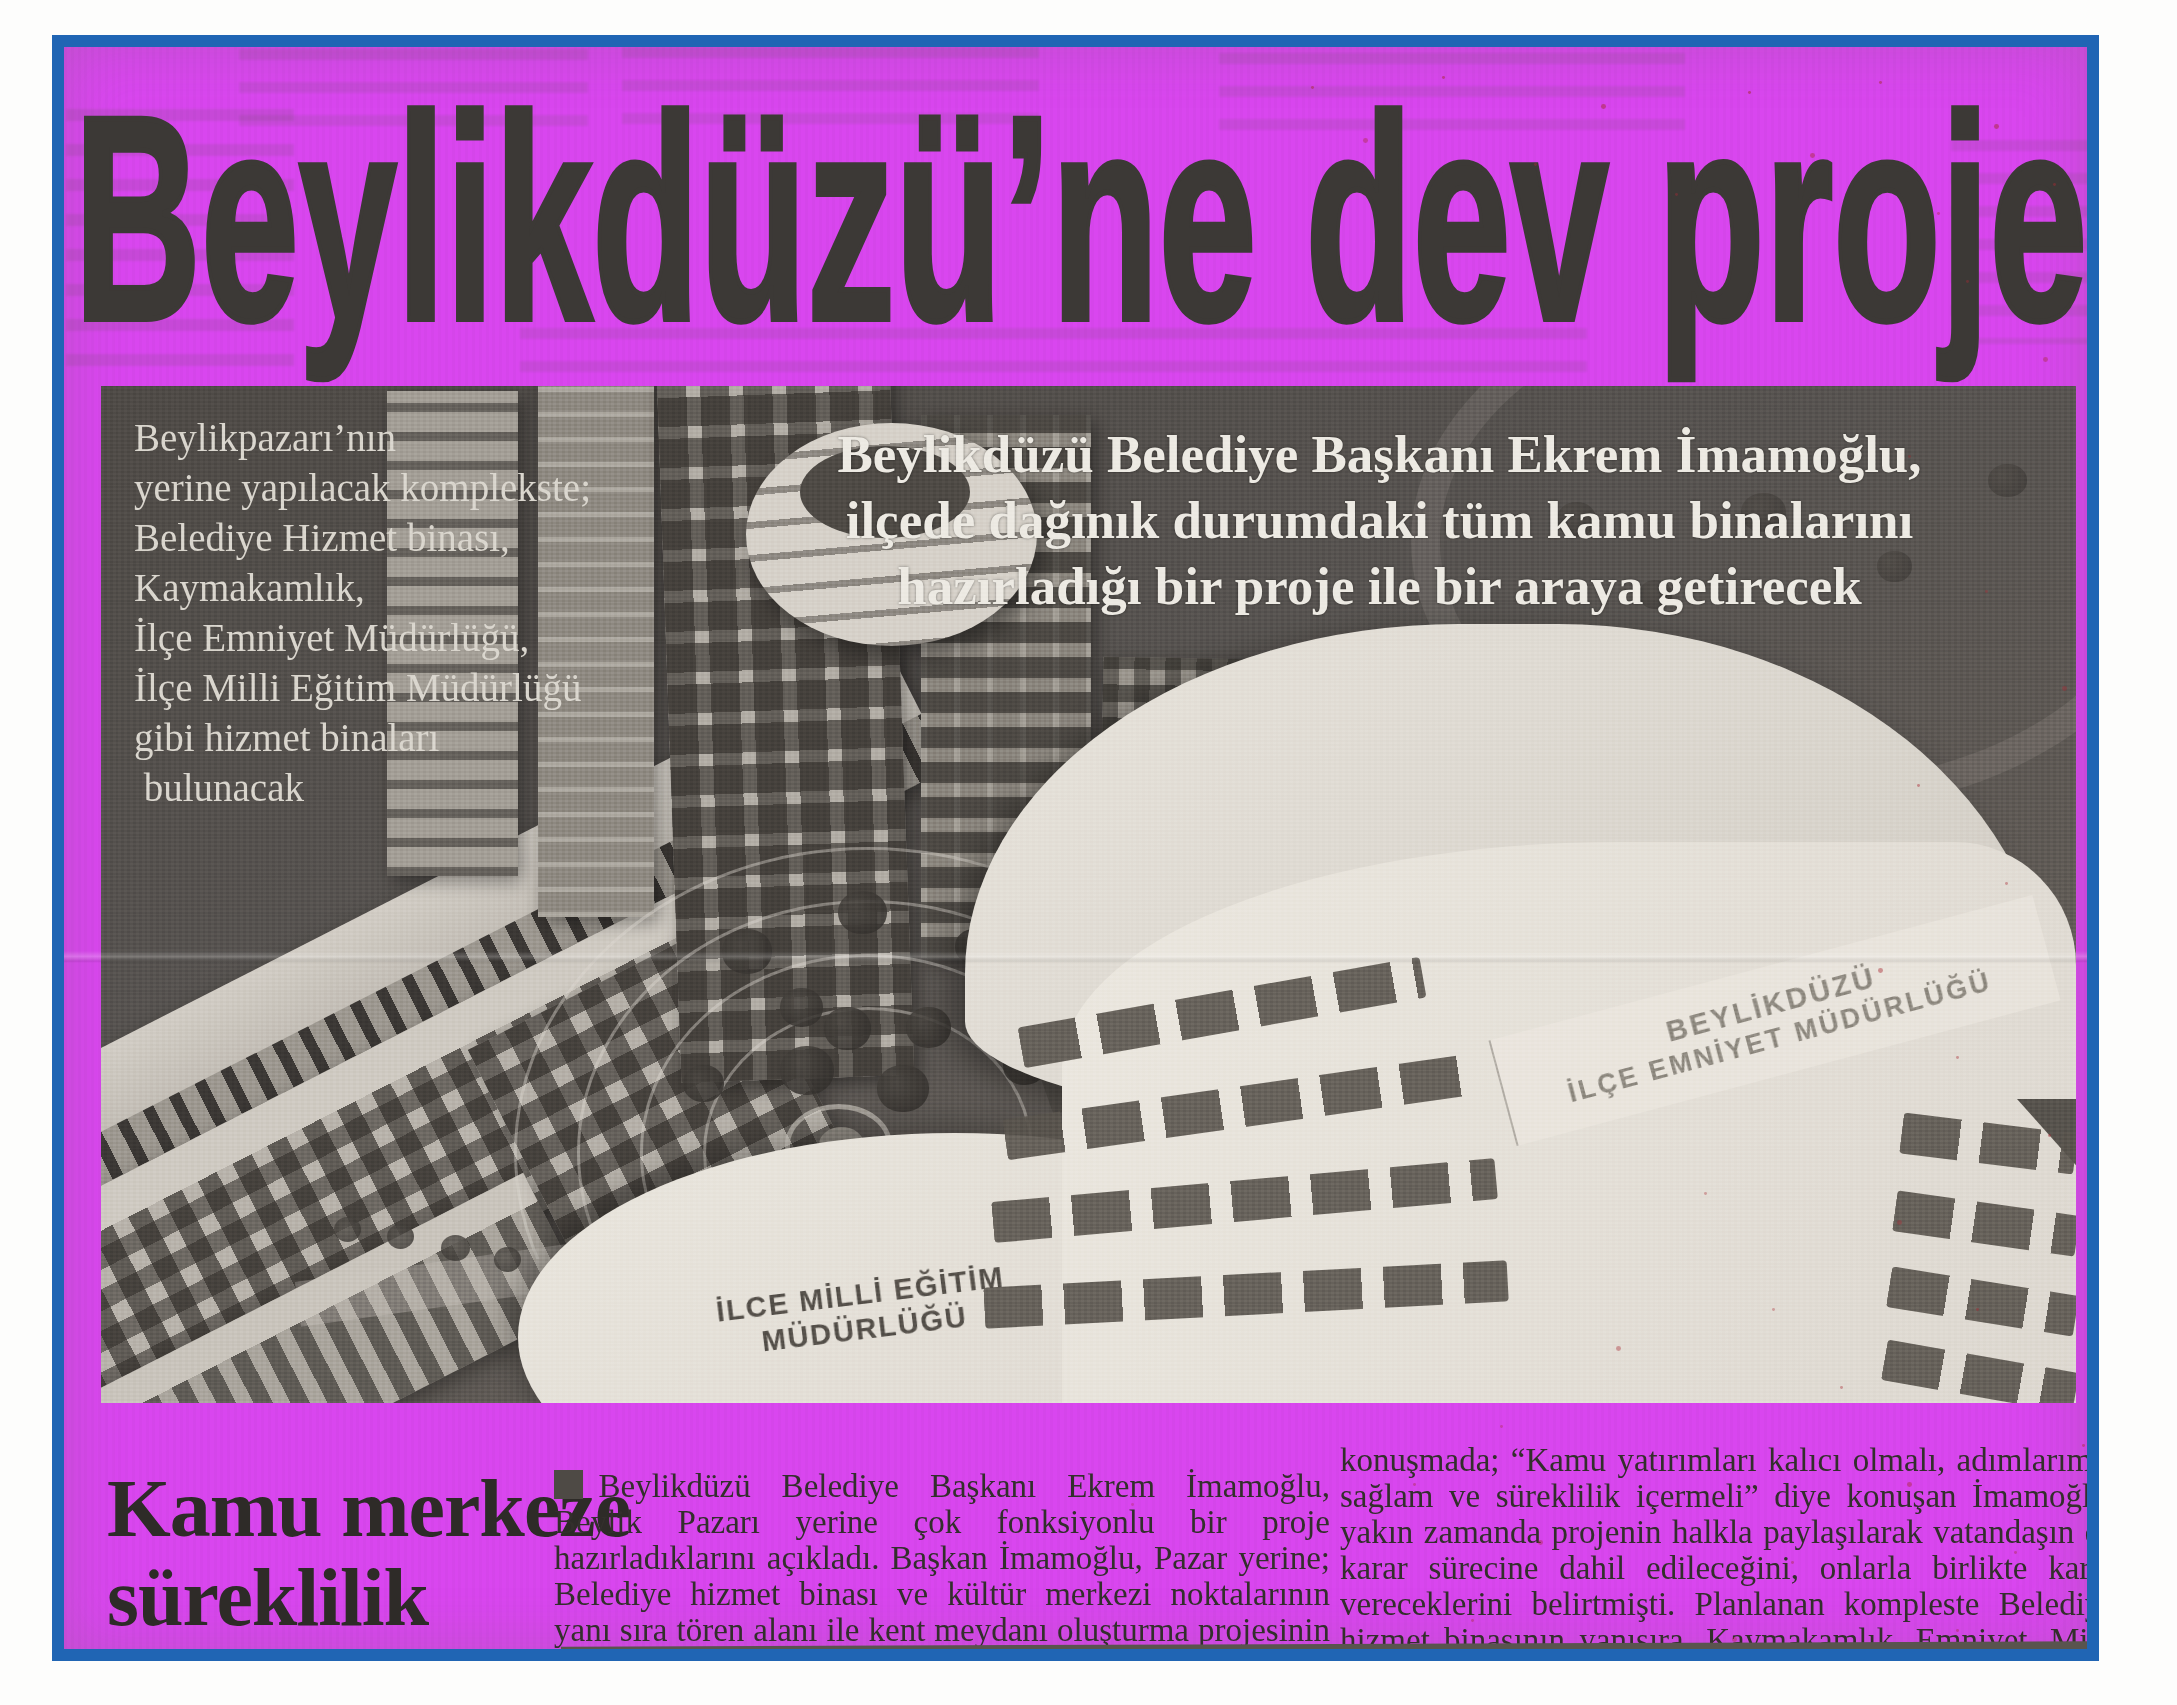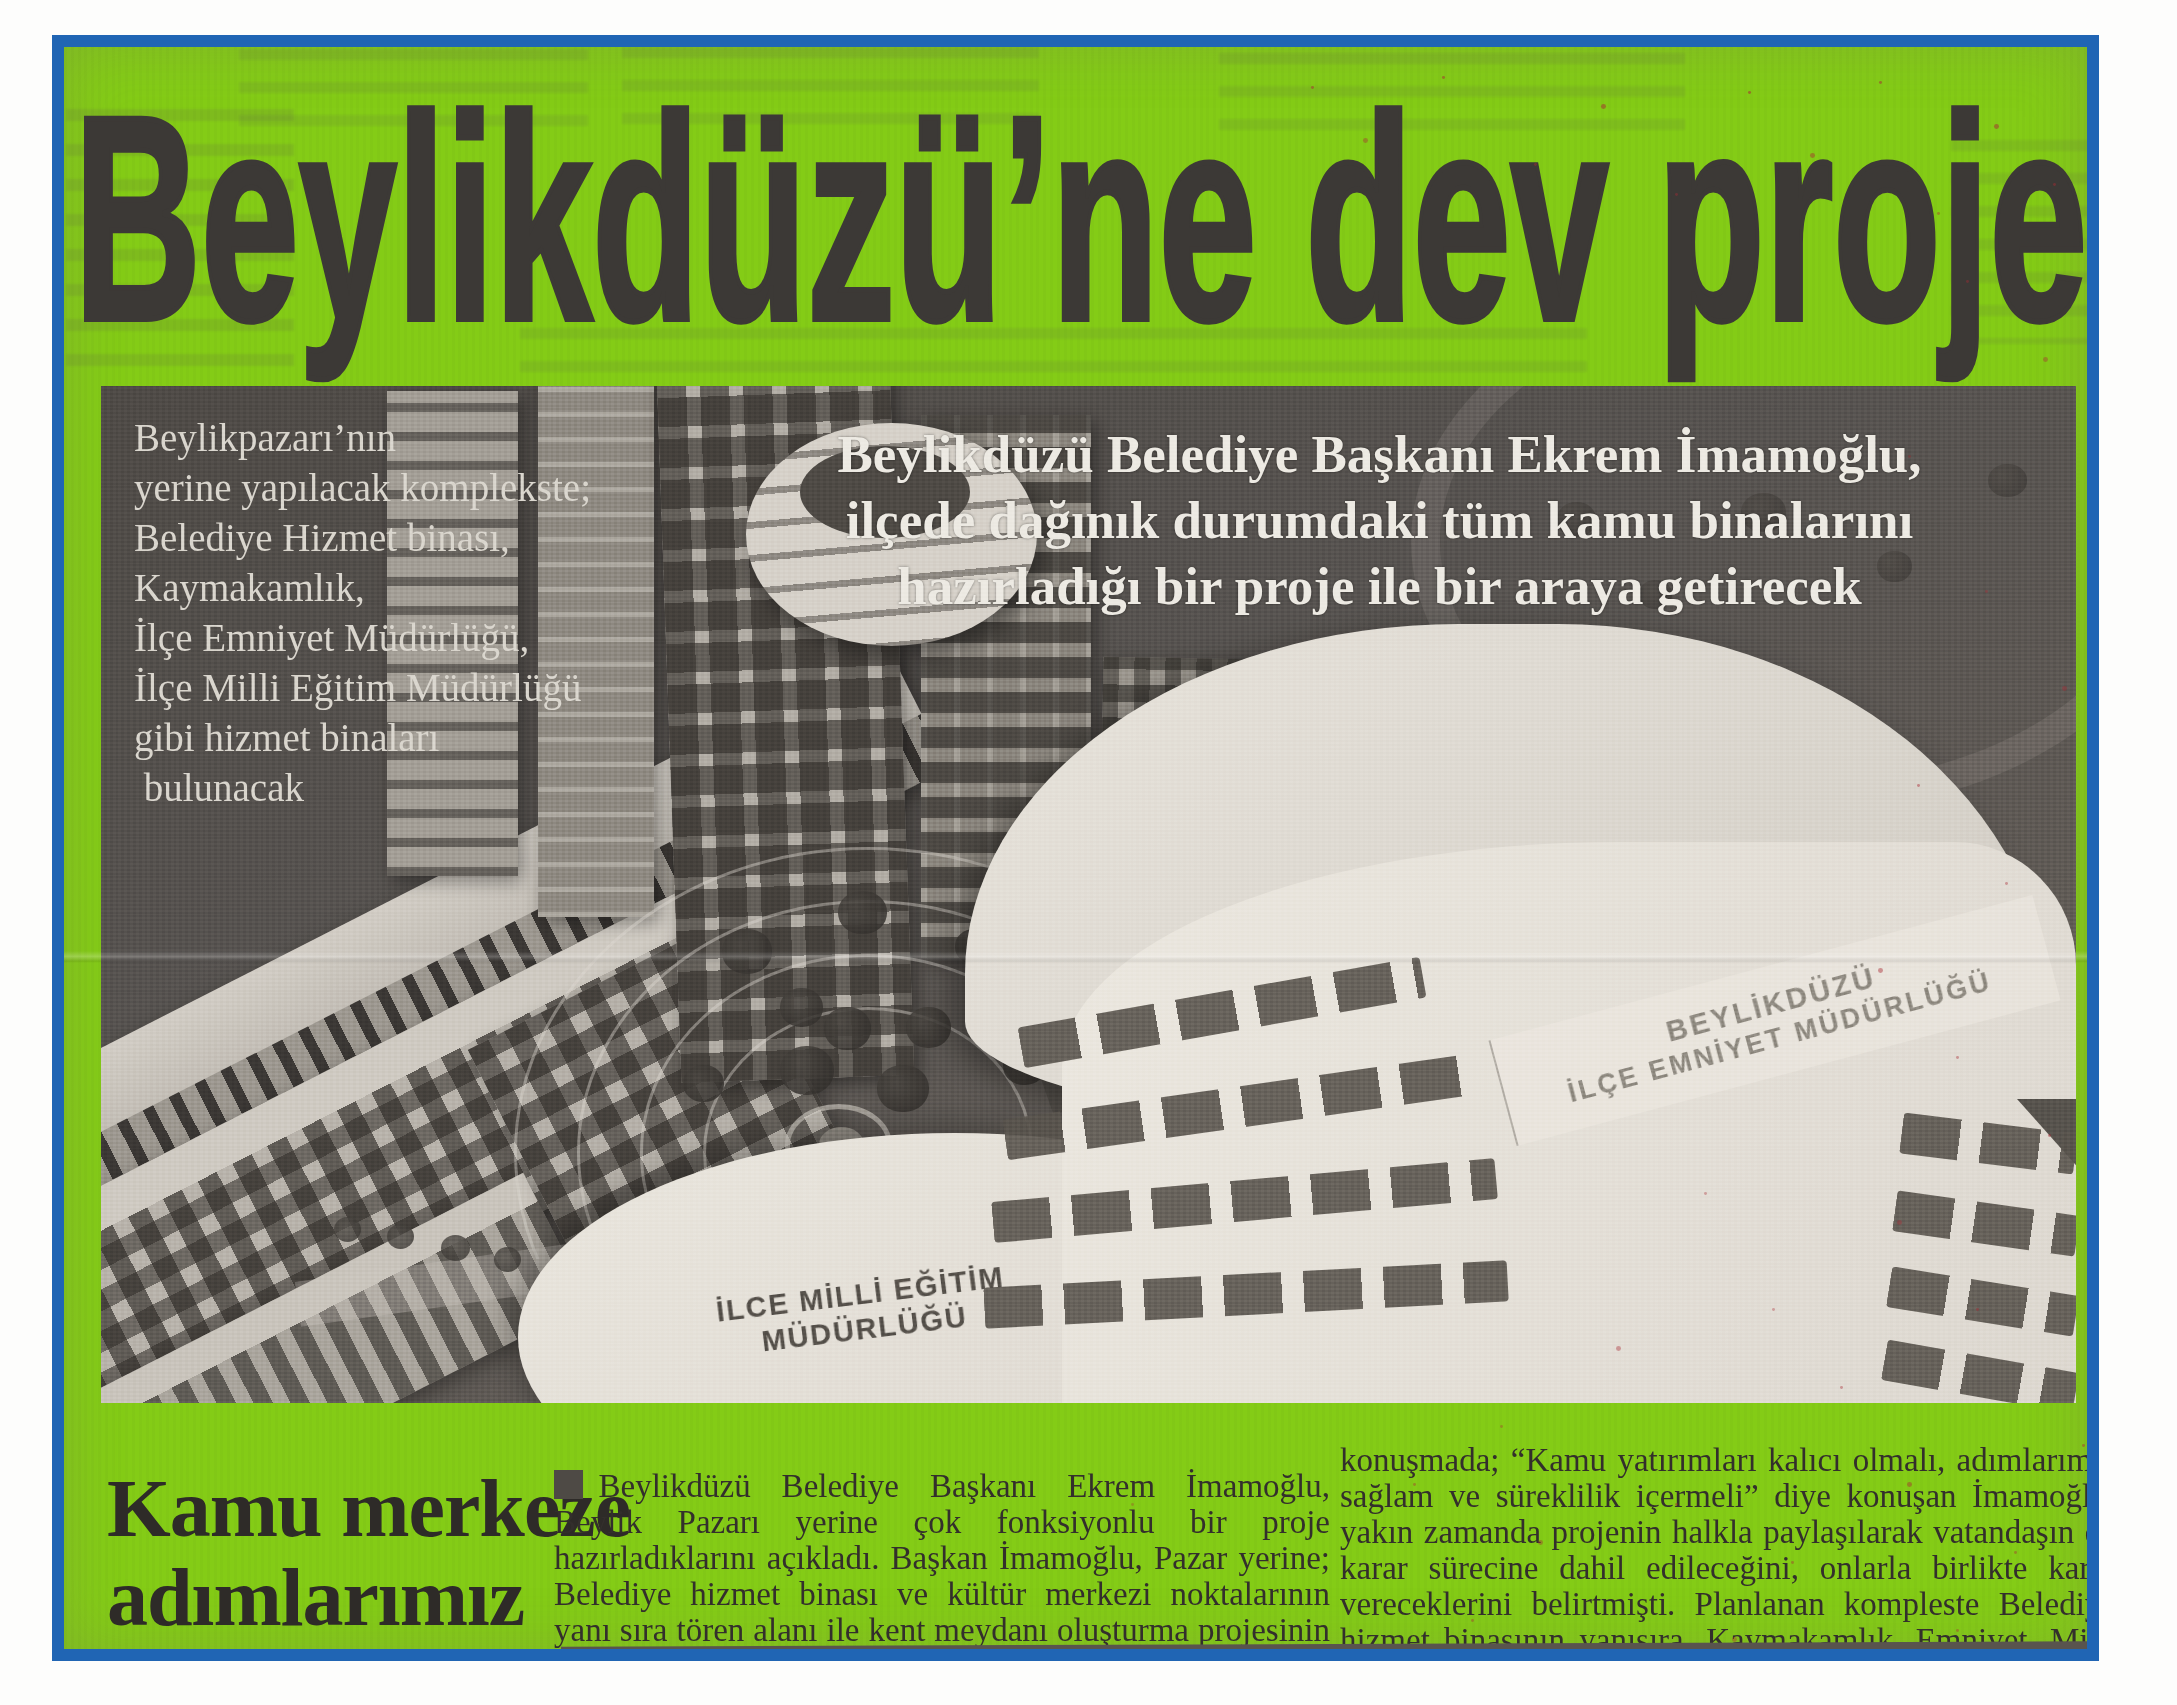--- a/index.html
+++ b/index.html
@@ -1,20 +1,20 @@
 <!DOCTYPE html>
 <html><head>
 <meta charset="utf-8">
 <style>
   html,body{margin:0;padding:0;background:#ffffff;}
   *{box-sizing:border-box;}
   .canvas{position:relative;width:2178px;height:1706px;background:#fdfdfc;overflow:hidden;
           font-family:"Liberation Serif", serif;}
   .paper{position:absolute;left:52px;top:35px;width:2047px;height:1626px;
-         border:12.6px solid #2065b4;background:#84cc16;overflow:hidden;
+         border:12.6px solid #2065b4;background:#d946ef;overflow:hidden;
          box-shadow:inset 0 0 58px rgba(120,112,100,.25);}
   .paper::before{content:"";position:absolute;inset:0;
          background:repeating-linear-gradient(90deg, rgba(0,0,0,.018) 0 2.9px, transparent 2.9px 6.8px);
          pointer-events:none;z-index:1;}
 
   
   .ghost{position:absolute;filter:blur(1.3px);opacity:.85;z-index:2;
          background:repeating-linear-gradient(180deg, rgba(92,86,79,.15) 0 10.7px, transparent 10.7px 33px);}
   .g1{left:175px;top:1.9px;width:349px;height:93px;}
   .g2{left:558px;top:0;width:417px;height:89px;}
@@ -281,21 +281,21 @@
         <div>hazırladığı bir proje ile bir araya getirecek</div>
       </div>
 
       <div class="grain"></div>
     </div>
 
     <div class="crease"></div>
 
     <div class="subhead-left">
       <div>Kamu merkeze</div>
-      <div>adımlarımız</div>
+      <div>süreklilik</div>
     </div>
 
     <p class="bodycol col-mid"><span class="lead-square"></span><span>Beylikdüzü Belediye Başkanı Ekrem İmamoğlu, Beylik Pazarı yerine  çok fonksiyonlu bir  proje hazırladıklarını açıkladı. Başkan İmamoğlu,  Pazar yerine; Belediye hizmet binası ve kültür merkezi noktalarının yanı sıra tören alanı ile kent meydanı oluşturma projesinin hayata geçeceğini aynı zamanda 6 bin kişilik bir amfi tiyatro kazandırılacağını kaydetti.  Nisan ayı ilk Meclis toplantısında yaptığı</span></p>
 
     <p class="bodycol col-right"><span>konuşmada; “Kamu yatırımları kalıcı olmalı, adımlarımız sağlam ve süreklilik içermeli” diye konuşan İmamoğlu, yakın zamanda projenin halkla paylaşılarak vatandaşın da karar  sürecine dahil edileceğini, onlarla birlikte karar vereceklerini belirtmişti.  Planlanan kompleste Belediye hizmet binasının yanısıra, Kaymakamlık, Emniyet, Milli Eğitim gibi kamu hizmet binaları da yer alacak</span></p>
 
     <div class="bottom-bar"></div>
     <div class="speckles"></div>
   </div>
 </div>

